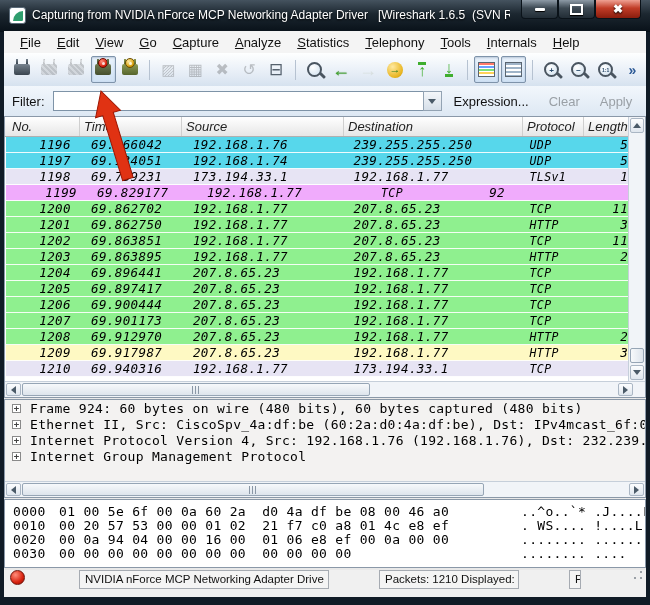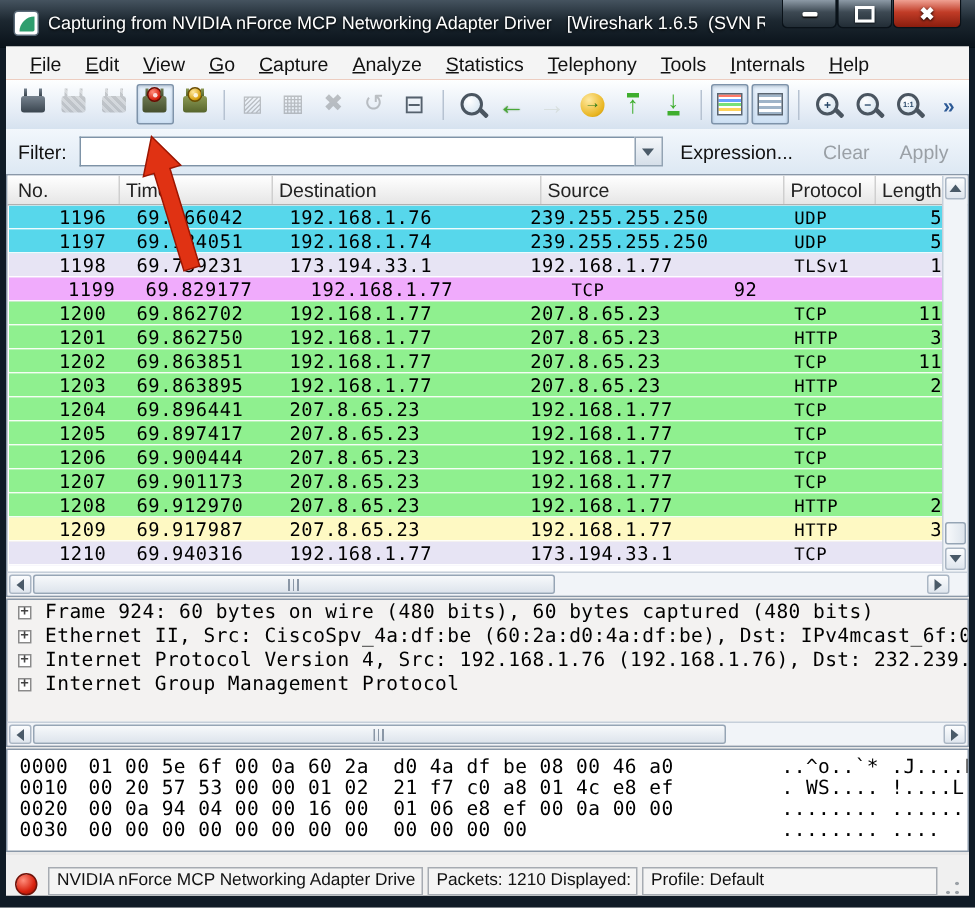--- a/index.html
+++ b/index.html
@@ -89,21 +89,21 @@
   .filter-input{width:370px;height:20px;border:1px solid #7e93a7;border-right:none;background:#fff;
     font:13px "Liberation Sans",sans-serif;padding:0 4px;outline:none;box-sizing:border-box;}
   .filter-dd{width:19px;height:20px;border:1px solid #93a3b3;background:linear-gradient(#f4f7fa,#d6dfe9);
     display:flex;align-items:center;justify-content:center;box-sizing:border-box;}
   .lnk{margin-left:20px;}
   .lnk.dim{color:#9aa0a6;}
   .lnk.first{margin-left:12px;}
 
   
   .plist{position:absolute;left:4px;right:4px;top:116px;height:282px;background:#fff;
-    border:1px solid #8a98a8;box-sizing:border-box;overflow:hidden;}
+    border:1px solid #8a98a8;box-sizing:border-box;overflow:hidden;font-style:italic;}
   .phead{height:20px;display:flex;background:linear-gradient(#ffffff,#e6e6e6);
     border-bottom:1px solid #b0b0b0;font-size:13px;color:#222;padding-right:17px;box-sizing:border-box;}
   .hc{display:flex;align-items:center;padding-left:4px;border-right:1px solid #cfcfcf;box-sizing:border-box;white-space:nowrap;overflow:hidden;}
   .hc0{width:75px;padding-left:7px;}
   .hc1{width:102px;}
   .hc2{width:162px;}
   .hc3{width:179px;}
   .hc4{width:61px;}
   .hc5{flex:1;border-right:none;}
   .prows{position:absolute;left:1px;right:1px;top:20px;bottom:16px;overflow:hidden;background:#fff;}
@@ -150,21 +150,21 @@
   
   .hexpane{position:absolute;left:4px;right:4px;top:499px;height:69px;background:#fff;
     border:1px solid #8a98a8;box-sizing:border-box;padding:4px 0 0 8px;overflow:hidden;}
   .hrow{height:14px;display:flex;white-space:pre;
     font-family:"DejaVu Sans Mono",monospace;font-size:13px;letter-spacing:.3px;color:#000;}
   .hx-off{width:46px;flex:none;}
   .hx-bytes{width:462px;flex:none;}
 
   
   .statusbar{position:absolute;left:4px;right:4px;top:570px;height:27px;background:#f0f0f0;
-    display:flex;align-items:flex-end;padding:0 6px;box-sizing:border-box;font-size:11.5px;color:#111;}
+    display:flex;align-items:flex-start;padding:0 6px;box-sizing:border-box;font-size:11.5px;color:#111;gap:47px;}
   .expert{flex:none;width:15px;height:15px;border-radius:50%;margin-right:7px;
     background:radial-gradient(circle at 35% 30%,#ff8d7b,#d92310 60%,#8c0d00);border:1px solid #70130a;box-sizing:border-box;}
   .sbox{height:19px;line-height:17px;border:1px solid #a6abb2;background:#f4f4f4;
     padding:0 5px;box-sizing:border-box;white-space:nowrap;overflow:hidden;margin-right:3px;}
   .sbox.b1{width:250px;flex:none;}
   .sbox.b2{width:140px;flex:none;}
   .sbox.b3{flex:1;}
   .rgrip{flex:none;width:10px;height:10px;margin-left:2px;
     background:
       radial-gradient(circle at 8px 2px,#9aa0a6 1px,transparent 1.4px),
@@ -304,22 +304,22 @@
   </span>
   <span class="lnk first">Expression...</span>
   <span class="lnk dim">Clear</span>
   <span class="lnk dim">Apply</span>
 </div>
 
 <div class="plist">
   <div class="phead" id="phead">
       <div class="hc hc0">No.</div>
       <div class="hc hc1">Time</div>
+      <div class="hc hc2">Source</div>
       <div class="hc hc3">Destination</div>
-      <div class="hc hc2">Source</div>
       <div class="hc hc4">Protocol</div>
       <div class="hc hc5">Length</div>
     </div>
   <div class="prows" id="prows">
       <div class="prow" style="background: rgb(87, 215, 235);">
         <span class="pc pc-no">1196</span>
         <span class="pc pc-time">69.066042</span>
         <span class="pc pc-source">192.168.1.76</span>
         <span class="pc pc-destination">239.255.255.250</span>
         <span class="pc pc-protocol">UDP</span>

